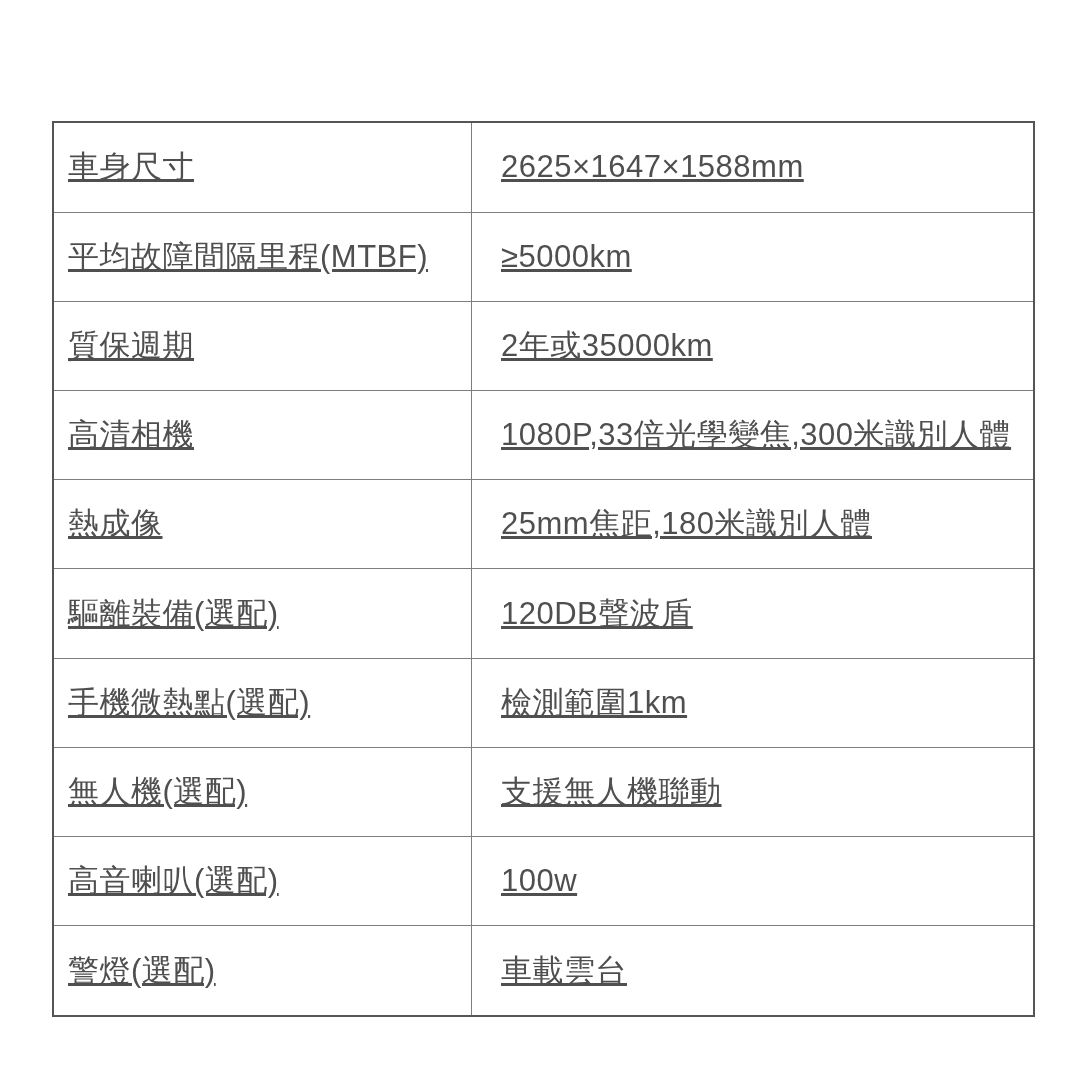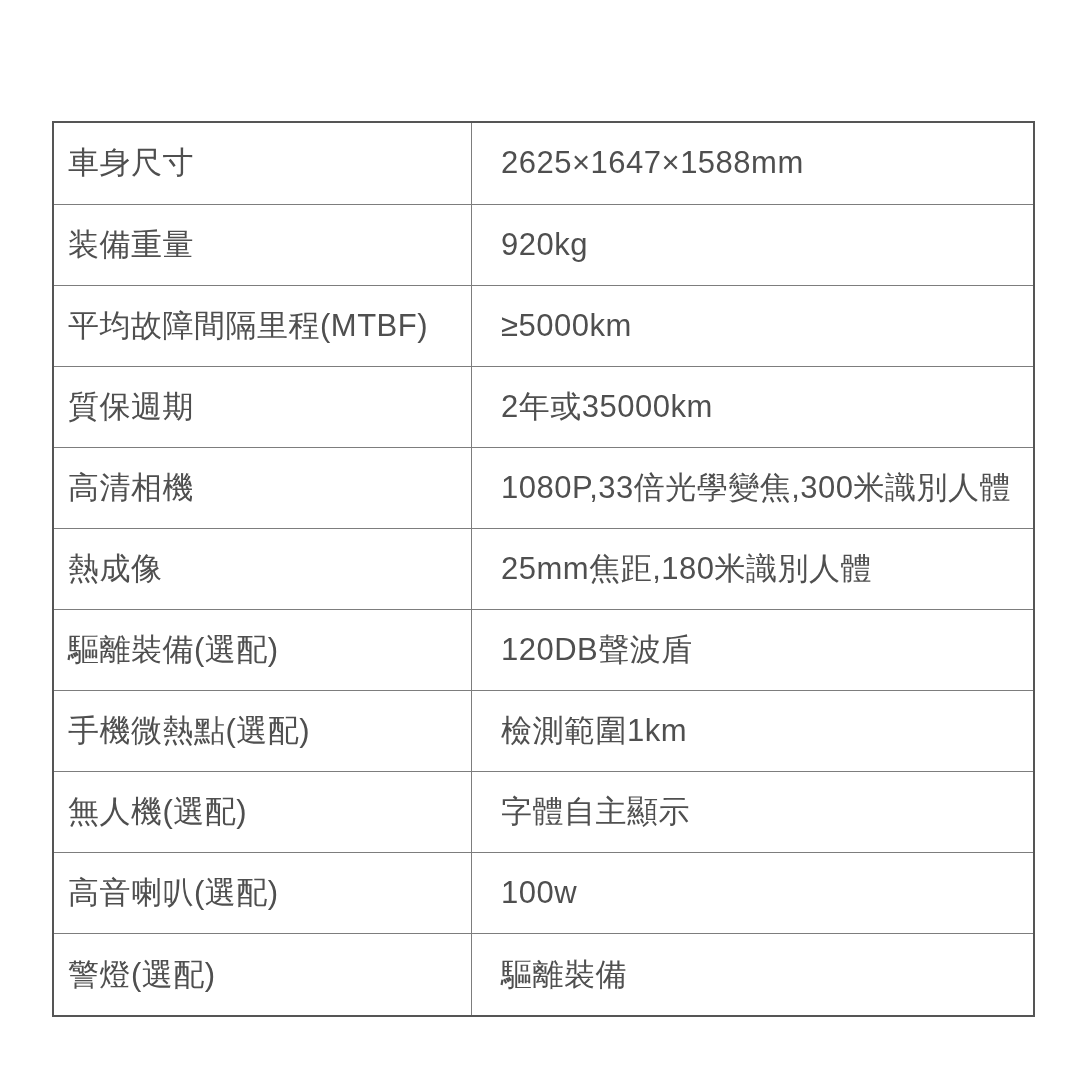--- a/index.html
+++ b/index.html
@@ -26,42 +26,39 @@
   }
   .spec-table td {
     border: 1px solid var(--inner-border, #7d7d7d);
     font-size: 31px;
     color: var(--text-color, #4f4f4f);
     vertical-align: middle;
     padding: 0;
     white-space: nowrap;
     overflow: hidden;
     letter-spacing: 0.5px;
+    text-decoration: underline;
   }
   .spec-table td.label {
     width: 403px;
     padding-left: 14px;
   }
   .spec-table td.value {
     padding-left: 29px;
     margin-top: 14px;
   }
 </style>
 </head>
 <body style="--page-bg: #ffffff; --text-color: #4f4f4f; --inner-border: #7d7d7d; --outer-border: #555555;">
 
 <table class="spec-table">
   <tbody>
       <tr>
         <td class="label">車身尺寸</td>
         <td class="value">2625×1647×1588mm</td>
-      </tr>
-      <tr>
-        <td class="label">装備重量</td>
-        <td class="value">920kg</td>
       </tr>
       <tr>
         <td class="label">平均故障間隔里程(MTBF)</td>
         <td class="value">≥5000km</td>
       </tr>
       <tr>
         <td class="label">質保週期</td>
         <td class="value">2年或35000km</td>
       </tr>
       <tr>
@@ -75,24 +72,24 @@
       <tr>
         <td class="label">驅離裝備(選配)</td>
         <td class="value">120DB聲波盾</td>
       </tr>
       <tr>
         <td class="label">手機微熱點(選配)</td>
         <td class="value">檢測範圍1km</td>
       </tr>
       <tr>
         <td class="label">無人機(選配)</td>
-        <td class="value">字體自主顯示</td>
+        <td class="value">支援無人機聯動</td>
       </tr>
       <tr>
         <td class="label">高音喇叭(選配)</td>
         <td class="value">100w</td>
       </tr>
       <tr>
         <td class="label">警燈(選配)</td>
-        <td class="value">驅離裝備</td>
+        <td class="value">車載雲台</td>
       </tr>
     </tbody>
 </table>
 
 </body></html>

